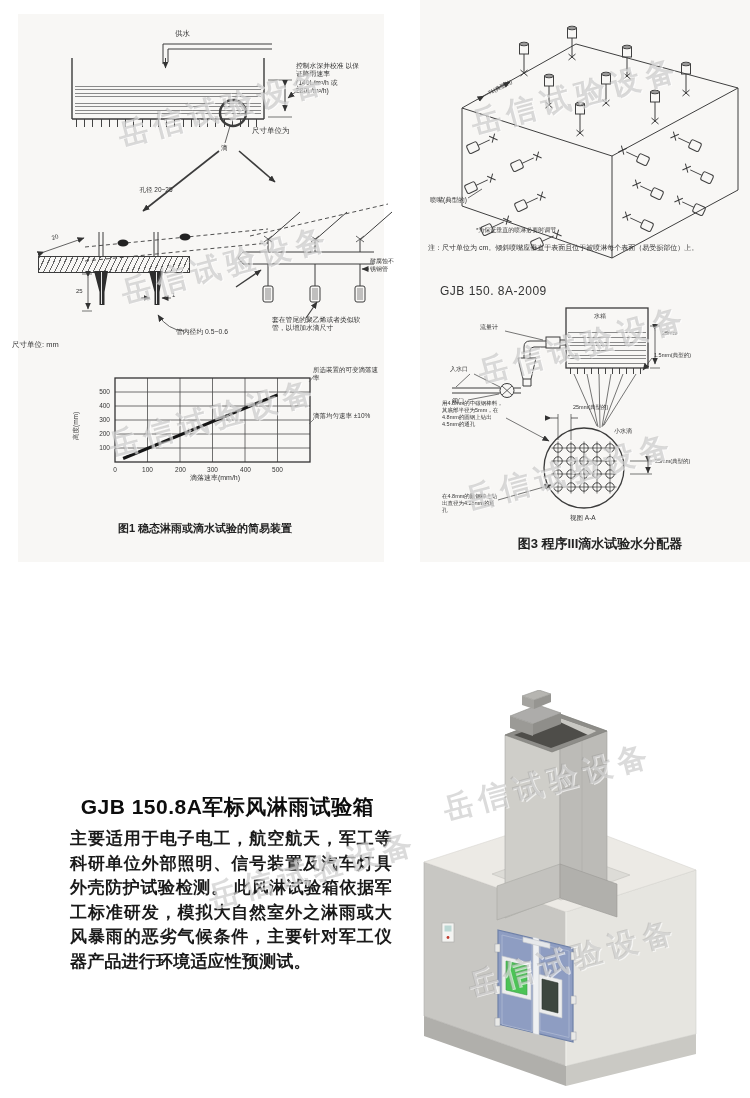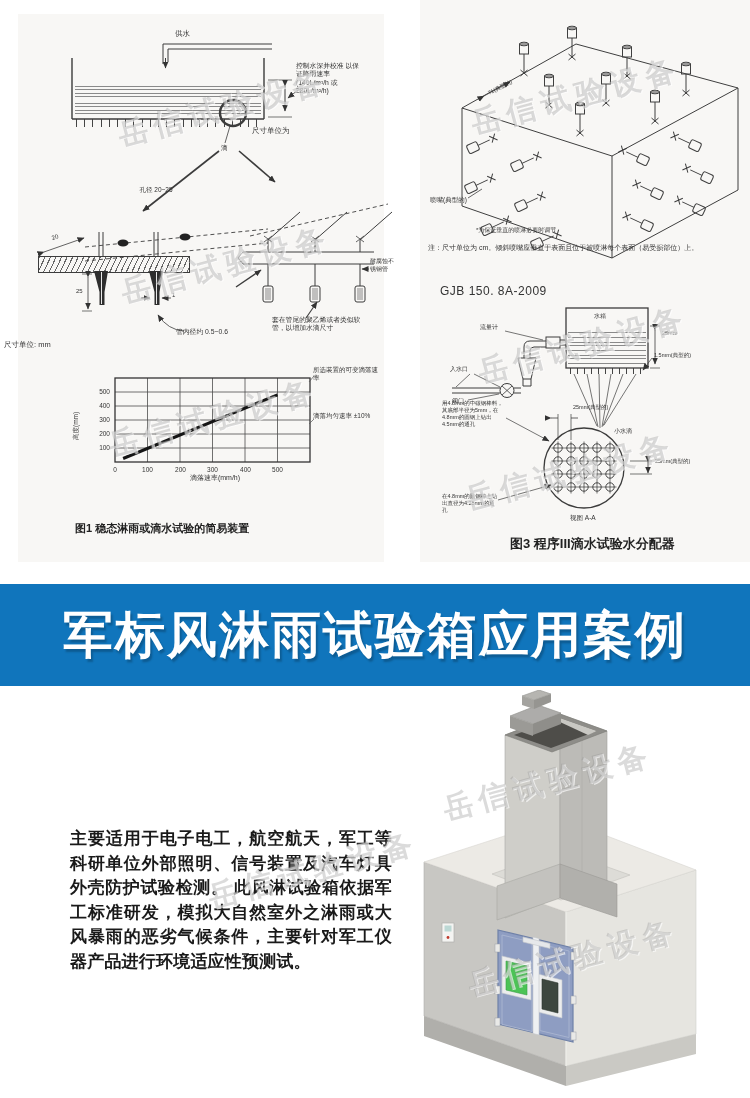--- a/index.html
+++ b/index.html
@@ -1,21 +1,21 @@
 <!DOCTYPE html>
 <html><head>
 <meta charset="utf-8">
 <style>
   html,body{margin:0;padding:0;background:#fff;}
   .page{position:relative;width:750px;height:1098px;background:#fff;overflow:hidden;
         font-family:"Liberation Sans",sans-serif;color:#222;}
   .scan{position:absolute;background:#f8f7f5;}
   .art{position:absolute;left:0;top:0;z-index:1;}
   .lbl{position:absolute;z-index:2;color:#333;line-height:1.25;}
-  .cap{font-weight:bold;color:#222;}
+  .cap{font-weight:bold;color:#222;text-align:center;}
   .hatch{position:absolute;z-index:1;}
   .wm{position:absolute;z-index:6;font-weight:bold;font-size:30px;letter-spacing:6px;
       color:rgba(145,145,145,0.33);text-shadow:1px 1px 0 rgba(255,255,255,0.65);
       transform:rotate(-15deg);white-space:nowrap;pointer-events:none;}
   .banner{position:absolute;left:0;top:584px;width:750px;height:102px;z-index:3;
           display:flex;align-items:center;justify-content:center;background:#1075bc;}
   .banner h1{margin:0;color:#fff;font-size:50px;font-weight:800;letter-spacing:2px;
              text-shadow:2px 3px 2px rgba(0,0,0,0.22);}
   .prod-heading{position:absolute;left:55px;top:776px;width:345px;text-align:center;z-index:2;
                 font-size:21px;font-weight:bold;color:#0d0d0d;letter-spacing:0.5px;}
@@ -207,21 +207,21 @@
 
   <div class="lbl" style="left:175px;top:29px;font-size:7.5px;">供水</div>
   <div class="lbl" style="left:296px;top:62px;width:64px;font-size:6.8px;">控制水深并校准 以保证降雨速率 (140L/m²/h 或 280L/m²/h)</div>
   <div class="lbl" style="left:252px;top:126px;font-size:7.5px;">尺寸单位为</div>
   <div class="lbl" style="left:221px;top:144px;font-size:6.5px;">滴</div>
   <div class="lbl" style="left:138px;top:186px;width:36px;font-size:6.5px;text-align:center;">孔径 20~25</div>
   <div class="lbl" style="left:52px;top:234px;font-size:6px;transform:rotate(-19deg);">20</div>
   <div class="lbl" style="left:76px;top:288px;font-size:6px;">25</div>
   <div class="lbl" style="left:172px;top:292px;font-size:6px;">1</div>
   <div class="lbl" style="left:176px;top:328px;width:92px;font-size:6.8px;">管内径约 0.5~0.6</div>
-  <div class="lbl" style="left:4px;top:340px;font-size:7.5px;">尺寸单位: mm</div>
+  <div class="lbl" style="left:12px;top:340px;font-size:7.5px;">尺寸单位: mm</div>
   <div class="lbl" style="left:370px;top:258px;width:27px;font-size:6px;">耐腐蚀不锈钢管</div>
   <div class="lbl" style="left:272px;top:316px;width:92px;font-size:6.8px;">套在管尾的聚乙烯或者类似软管，以增加水滴尺寸</div>
   <div class="lbl cap" style="left:75px;top:522px;width:260px;font-size:11px;">图1 稳态淋雨或滴水试验的简易装置</div>
 
   <div class="lbl" style="left:88px;top:388px;width:22px;text-align:right;font-size:6.5px;">500</div>
   <div class="lbl" style="left:88px;top:402px;width:22px;text-align:right;font-size:6.5px;">400</div>
   <div class="lbl" style="left:88px;top:416px;width:22px;text-align:right;font-size:6.5px;">300</div>
   <div class="lbl" style="left:88px;top:430px;width:22px;text-align:right;font-size:6.5px;">200</div>
   <div class="lbl" style="left:88px;top:444px;width:22px;text-align:right;font-size:6.5px;">100</div>
   <div class="lbl" style="left:107px;top:466px;width:16px;text-align:center;font-size:6.5px;">0</div>
@@ -248,24 +248,22 @@
   <div class="lbl" style="left:614px;top:428px;font-size:6px;">小水滴</div>
   <div class="lbl" style="left:662px;top:330px;font-size:5.5px;">25mm</div>
   <div class="lbl" style="left:654px;top:352px;width:42px;font-size:5.5px;">1.5mm(典型的)</div>
   <div class="lbl" style="left:573px;top:404px;width:62px;font-size:5.5px;">25mm(典型的)</div>
   <div class="lbl" style="left:655px;top:458px;width:42px;font-size:5.5px;">25mm(典型的)</div>
   <div class="lbl" style="left:442px;top:400px;width:64px;font-size:5.5px;">用4.8mm的中碳钢棒料，其底部半径为5mm，在4.8mm的圆钢上钻出4.5mm的通孔</div>
   <div class="lbl" style="left:442px;top:493px;width:58px;font-size:5.5px;">在4.8mm的圆钢棒上钻出直径为4.25mm的通孔</div>
   <div class="lbl" style="left:570px;top:514px;font-size:6.5px;">视图 A-A</div>
   <div class="lbl cap" style="left:510px;top:536px;width:180px;font-size:13px;">图3 程序III滴水试验水分配器</div>
 
-  <section class="banner" style="background: rgb(16, 117, 188);">
-    <h1>军标风淋雨试验箱应用案例</h1>
-  </section>
-
+
+  <h2 class="prod-heading">GJB 150.8A军标风淋雨试验箱</h2>
   <p class="prod-desc">主要适用于电子电工，航空航天，军工等科研单位外部照明、信号装置及汽车灯具外壳防护试验检测。 此风淋试验箱依据军工标准研发，模拟大自然室外之淋雨或大风暴雨的恶劣气候条件，主要针对军工仪器产品进行环境适应性预测试。</p>
 
   <svg class="art" style="left:398px;top:690px;" width="352" height="406" viewBox="0 0 352 406">
     <g stroke-width="0.6">
 
       <polygon points="26,172 168,222 168,376 26,326" fill="#c8c7c3" stroke="#b0afab"></polygon>
       <polygon points="168,222 298,180 298,344 168,376" fill="#e6e5e0" stroke="#d2d1cc"></polygon>
       <polygon points="26,326 168,376 168,396 26,346" fill="#b0afab" stroke="none"></polygon>
       <polygon points="168,376 298,344 298,364 168,396" fill="#cac9c4" stroke="none"></polygon>
       <polygon points="26,172 162,128 298,180 168,222" fill="#eceae5" stroke="#d6d5d0"></polygon>

